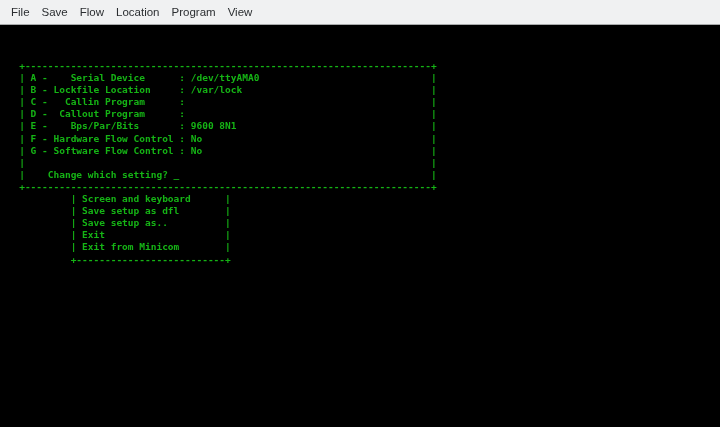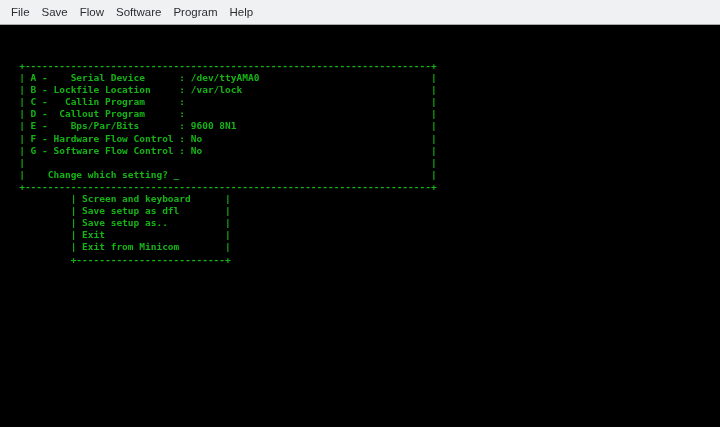--- a/index.html
+++ b/index.html
@@ -37,20 +37,20 @@
   }
   .screen div { height: 12.1px; }
 </style>
 </head>
 <body>
 
 <div class="menubar">
   <span class="item">File</span>
   <span class="item">Save</span>
   <span class="item">Flow</span>
-  <span class="item">Software</span>
+  <span class="item">Location</span>
   <span class="item">Program</span>
-  <span class="item">Help</span>
+  <span class="item">View</span>
 </div>
 
 <div class="terminal">
   <pre class="screen"><div>   +-----------------------------------------------------------------------+</div><div>   | A -    Serial Device      : /dev/ttyAMA0                              |</div><div>   | B - Lockfile Location     : /var/lock                                 |</div><div>   | C -   Callin Program      :                                           |</div><div>   | D -  Callout Program      :                                           |</div><div>   | E -    Bps/Par/Bits       : 9600 8N1                                  |</div><div>   | F - Hardware Flow Control : No                                        |</div><div>   | G - Software Flow Control : No                                        |</div><div>   |                                                                       |</div><div>   |    Change which setting? _                                            |</div><div>   +-----------------------------------------------------------------------+</div><div>            | Screen and keyboard      |</div><div>            | Save setup as dfl        |</div><div>            | Save setup as..          |</div><div>            | Exit                     |</div><div>            | Exit from Minicom        |</div><div>            +--------------------------+</div></pre>
 </div>
 
 </body></html>

